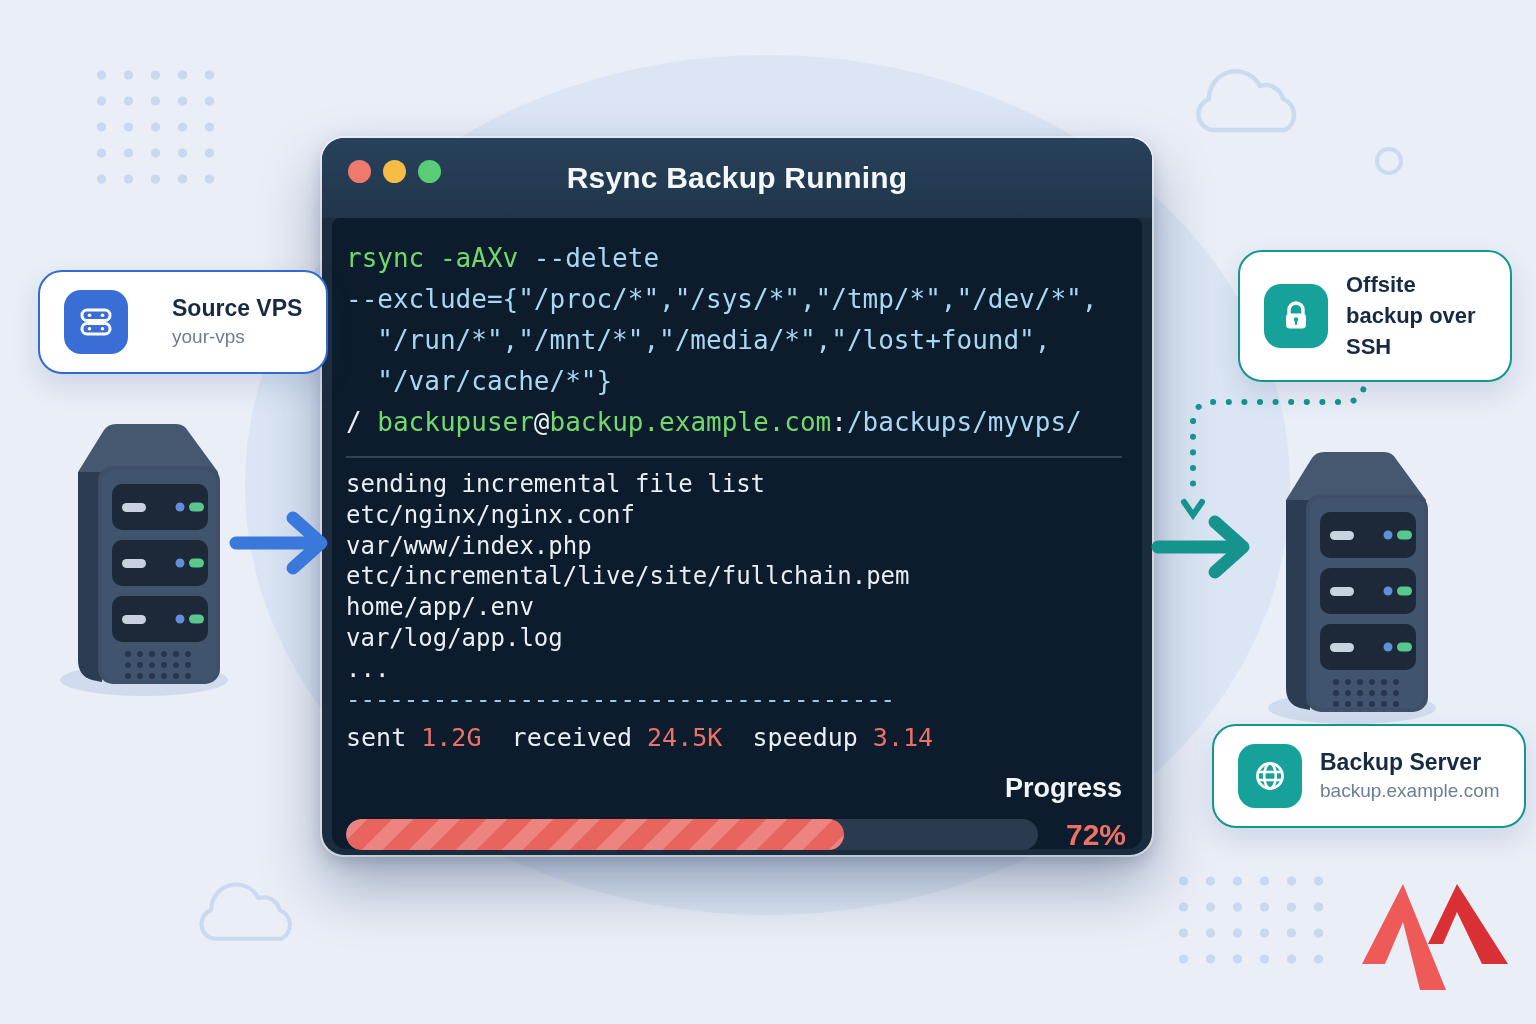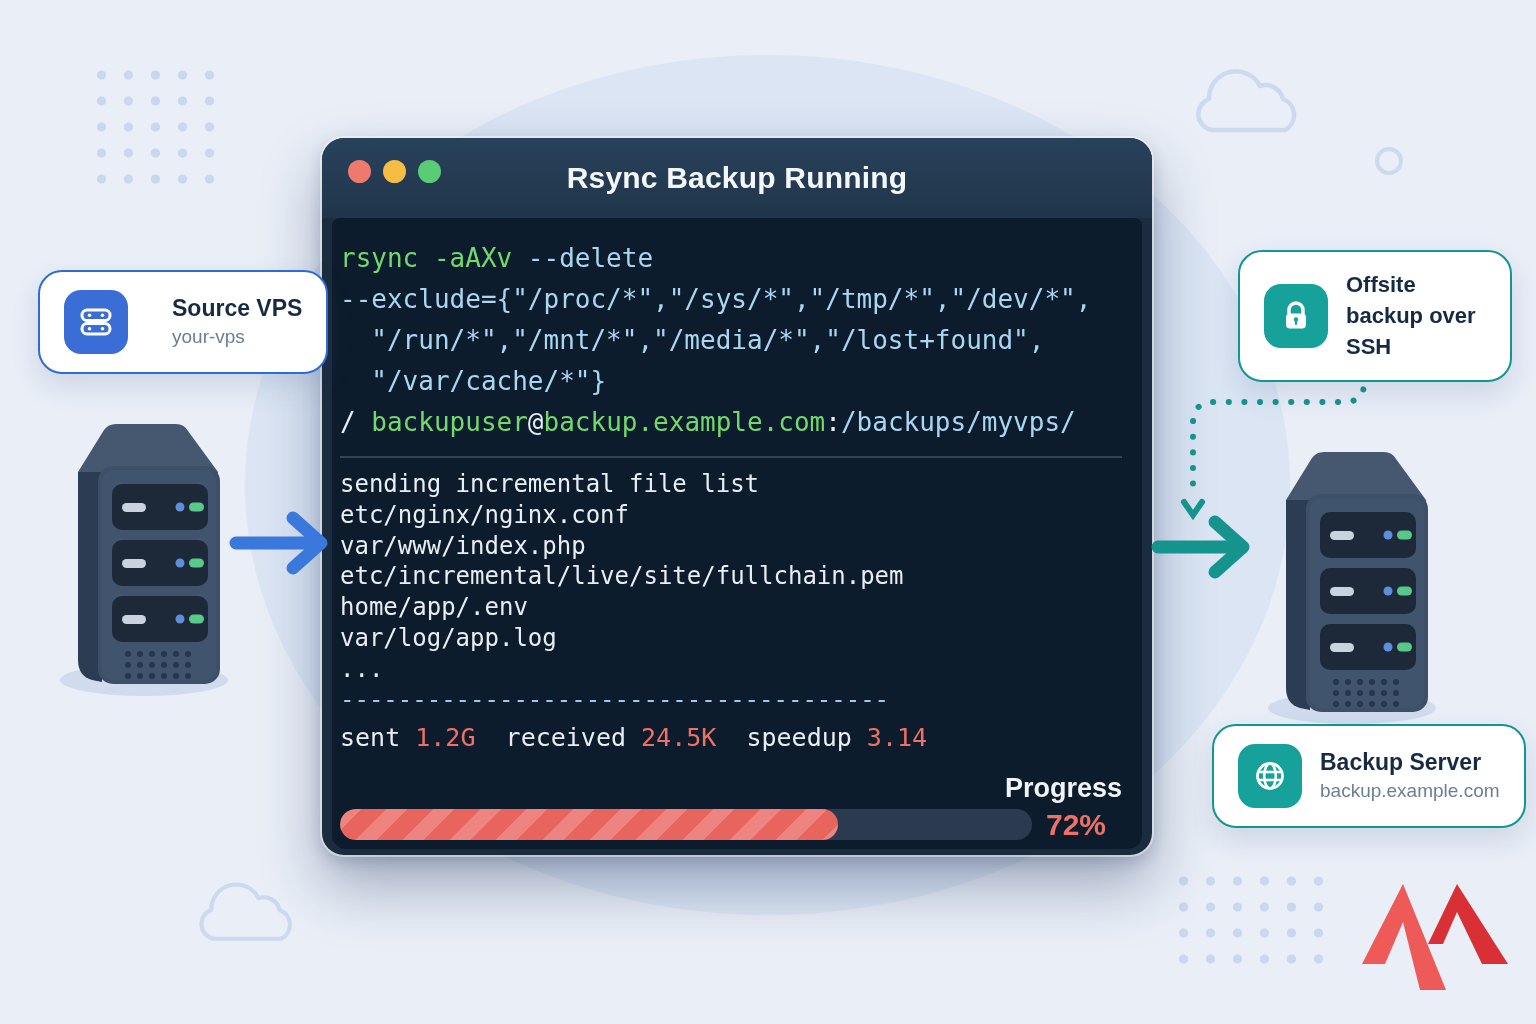--- a/index.html
+++ b/index.html
@@ -43,33 +43,33 @@
   .titlebar { height:80px; border-radius:22px 22px 0 0; background:linear-gradient(180deg,#28425c,#203549);
               position:relative; display:flex; align-items:center; justify-content:center; }
   .lights { position:absolute; left:26px; top:0; height:66px; display:flex; align-items:center; gap:12px; }
   .light { width:23px; height:23px; border-radius:50%; }
   .light-red { background:#f0796d; }
   .light-yellow { background:#f6bd45; }
   .light-green { background:#59cc75; }
   .win-title { color:#f4f7fa; font-size:30px; font-weight:700; letter-spacing:.2px; }
 
   .term-body { margin:0 10px 10px; height:631px; background:#0d1c2c; border-radius:8px 8px 14px 14px;
-               padding:20px 20px 0 8px; font-family:"DejaVu Sans Mono", monospace; }
+               padding:20px 20px 0 14px; font-family:"DejaVu Sans Mono", monospace; }
   .cmd { font-size:26px; line-height:41px; white-space:pre; }
   .g { color:#72d96d; }
   .b { color:#a9d7f2; }
   .w { color:#e9eef5; }
   .r { color:#ef7066; }
   .term-sep { border:none; border-top:2px solid #33435a; margin:13px 0 11px; }
   .out { font-size:24px; line-height:30.8px; color:#e9eef5; white-space:pre; }
   .dashes { font-size:24px; line-height:30px; color:#9fc7e8; letter-spacing:0; white-space:pre; }
   .stats { font-size:25px; line-height:30px; margin-top:8px; white-space:pre; }
   .progress-label { font-family:"Liberation Sans", sans-serif; font-size:27px; font-weight:700;
                     color:#f2f5f8; margin-top:20px;text-align:right; }
-  .progress-row { display:flex; align-items:center; gap:14px; margin-top:4px; }
+  .progress-row { display:flex; align-items:center; gap:28px; margin-top:14px; }
   .progress-track { flex:0 0 692px; height:31px; background:#2b3a4f; border-radius:16px; overflow:hidden; }
   .progress-fill { height:100%; border-radius:16px; background:#e8655f;
         background-image:repeating-linear-gradient(135deg, rgba(255,255,255,.20) 0 15px, transparent 15px 33px); }
   .progress-pct { font-family:"Liberation Sans", sans-serif; font-size:30px; font-weight:700; color:#ef7066; }
 
   
   .overlay { position:absolute; inset:0; pointer-events:none; }
   .server { position:absolute; }
   #server-left { left:56px; top:414px; }
   #server-right { left:1264px; top:442px; }

